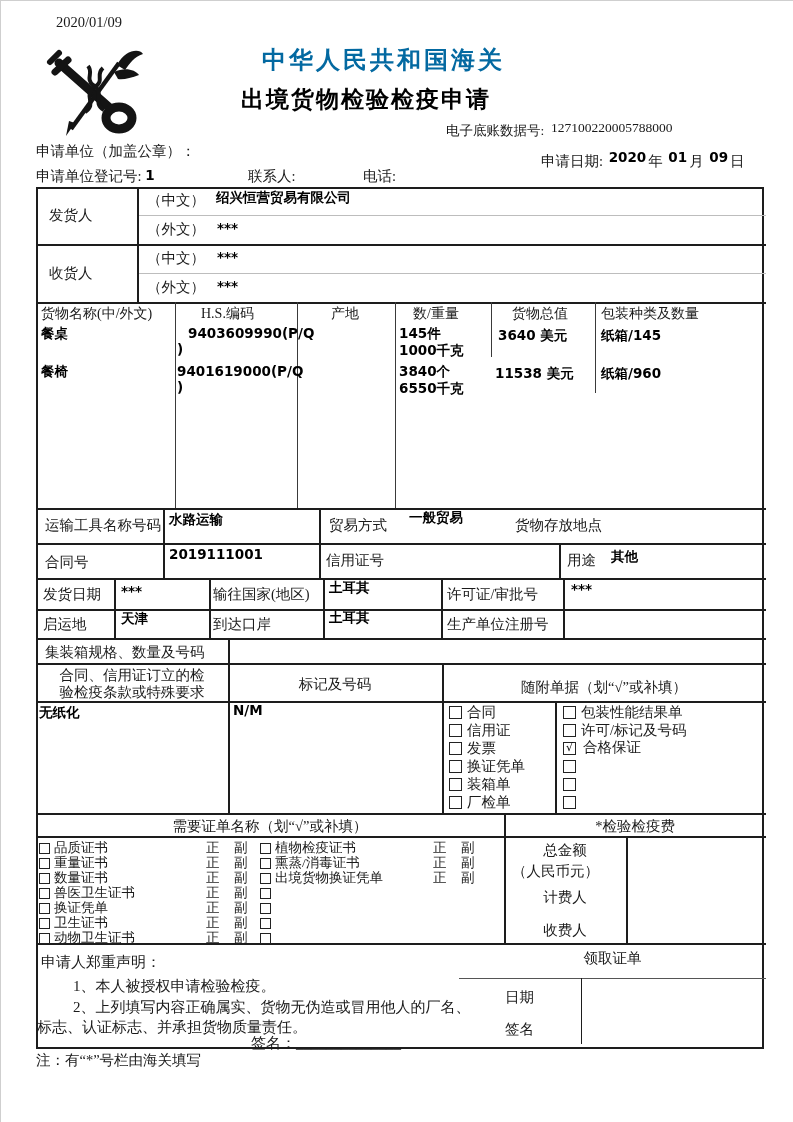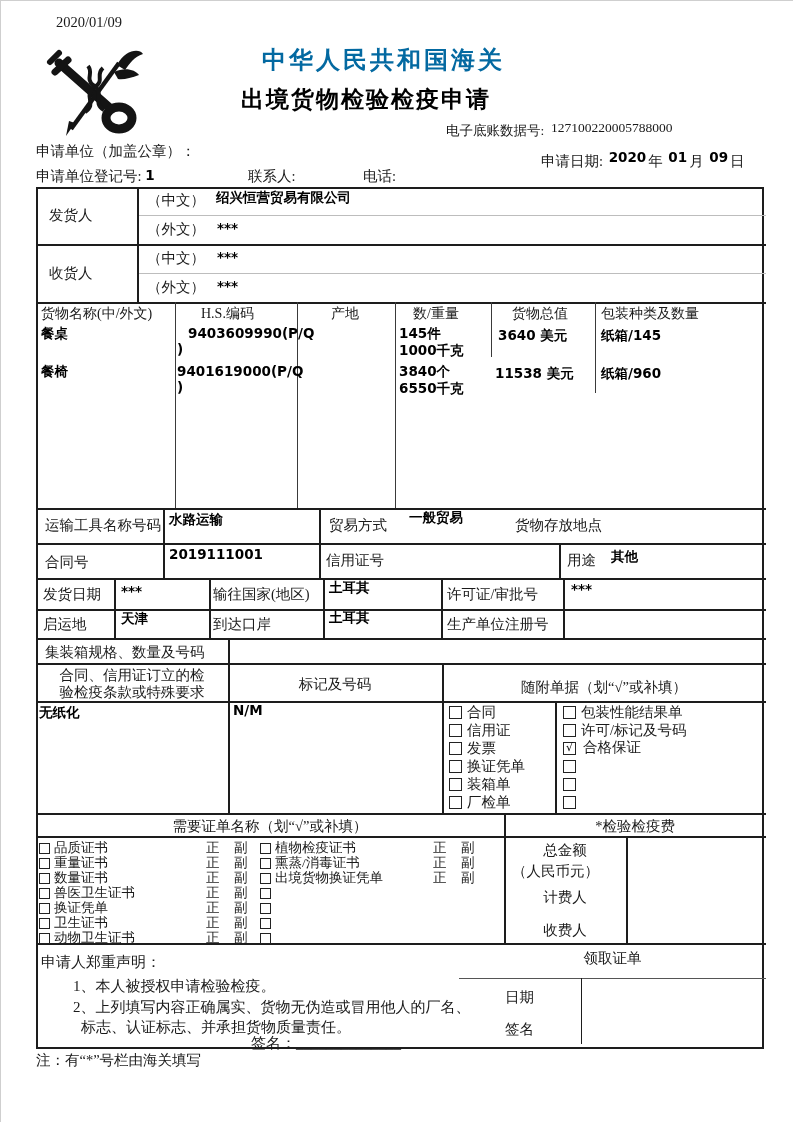--- a/index.html
+++ b/index.html
@@ -249,21 +249,21 @@
   <span class="cbs" style="left:259px;top:932px;"></span>
 
   <div class="ctr lbl" style="left:503px;top:841px;width:122px;">总金额</div>
   <div class="ctr lbl" style="left:503px;top:862px;width:103px;">（人民币元）</div>
   <div class="ctr lbl" style="left:503px;top:888px;width:122px;">计费人</div>
   <div class="ctr lbl" style="left:503px;top:921px;width:122px;">收费人</div>
 
   <div class="t decl" style="left:40px;top:952px;">申请人郑重声明：</div>
   <div class="t decl" style="left:72px;top:976px;">1、本人被授权申请检验检疫。</div>
   <div class="t decl" style="left:72px;top:997px;">2、上列填写内容正确属实、货物无伪造或冒用他人的厂名、</div>
-  <div class="t decl" style="left:36px;top:1017px;padding-left:44px;">标志、认证标志、并承担货物质量责任。</div>
+  <div class="t decl" style="left:36px;top:1017px;">标志、认证标志、并承担货物质量责任。</div>
   <div class="t decl" style="left:250px;top:1033px;">
     <span>签名：</span><span>______________</span>
   </div>
 
   <div class="ctr lbl" style="left:458px;top:949px;width:307px;">领取证单</div>
   <div class="hlt" style="left:458px;top:977px;width:307px;background:#555;"></div>
   <div class="vl" style="left:580px;top:977px;height:66px;width:1px;"></div>
   <div class="t lbl" style="left:504px;top:988px;">日期</div>
   <div class="t lbl" style="left:504px;top:1020px;">签名</div>
 

